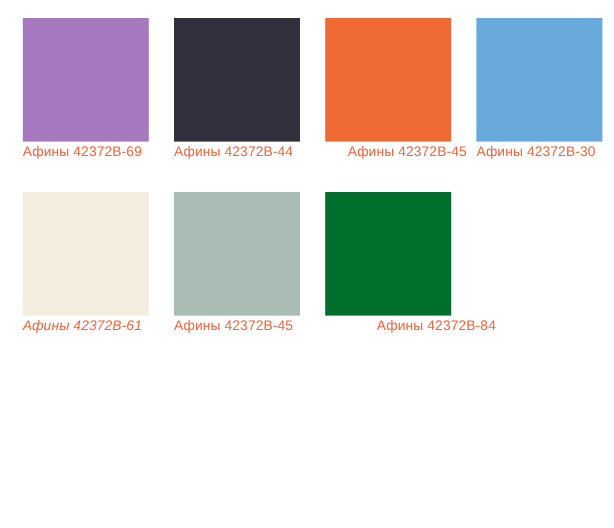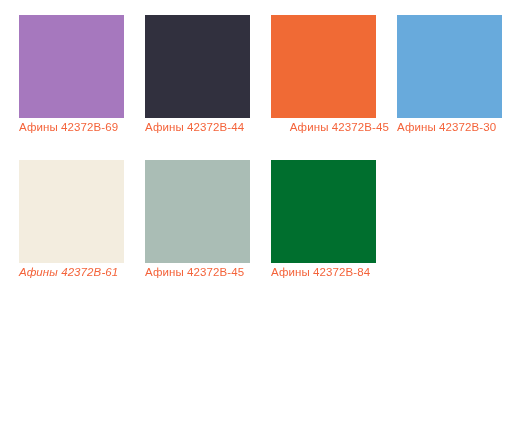--- a/index.html
+++ b/index.html
@@ -69,15 +69,15 @@
     <div class="swatch-cell">
       <div class="swatch-chip" style="background-color: rgb(243, 237, 223);"></div>
       <div class="swatch-label" style="color: rgb(244, 99, 58); font-style: italic;">Афины 42372В-61</div>
     </div>
     <div class="swatch-cell">
       <div class="swatch-chip" style="background-color: rgb(170, 189, 181);"></div>
       <div class="swatch-label" style="color: rgb(244, 99, 58);">Афины 42372В-45</div>
     </div>
     <div class="swatch-cell">
       <div class="swatch-chip" style="background-color: rgb(0, 111, 46);"></div>
-      <div class="swatch-label" style="color: rgb(244, 99, 58);">Афины 42372В-84</div>
+      <div class="swatch-label" style="color: rgb(244, 99, 58); margin-left: 43px;">Афины 42372В-84</div>
     </div>
   </div>
 
 </body></html>

